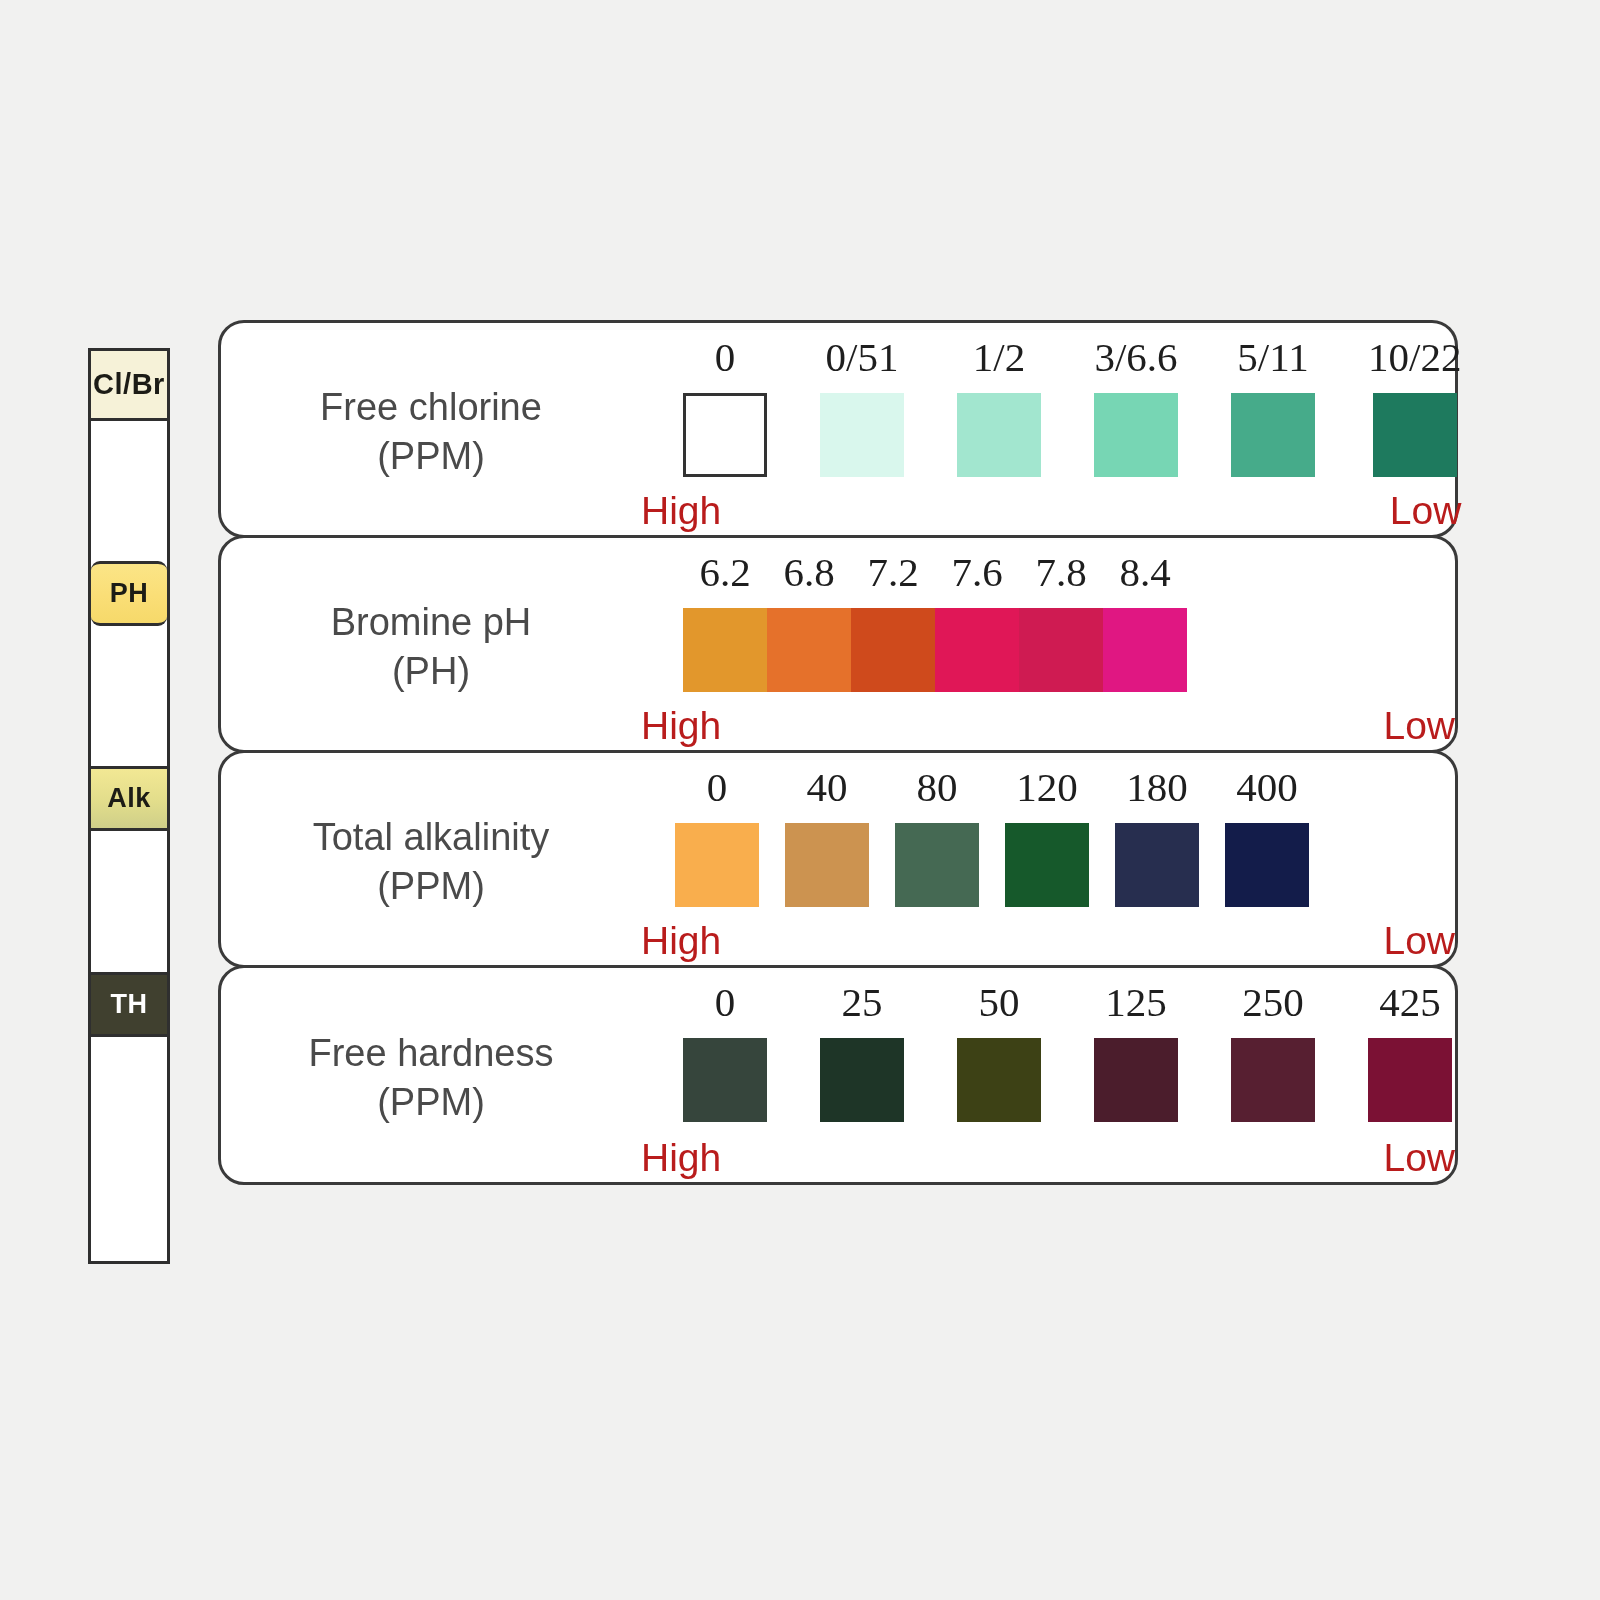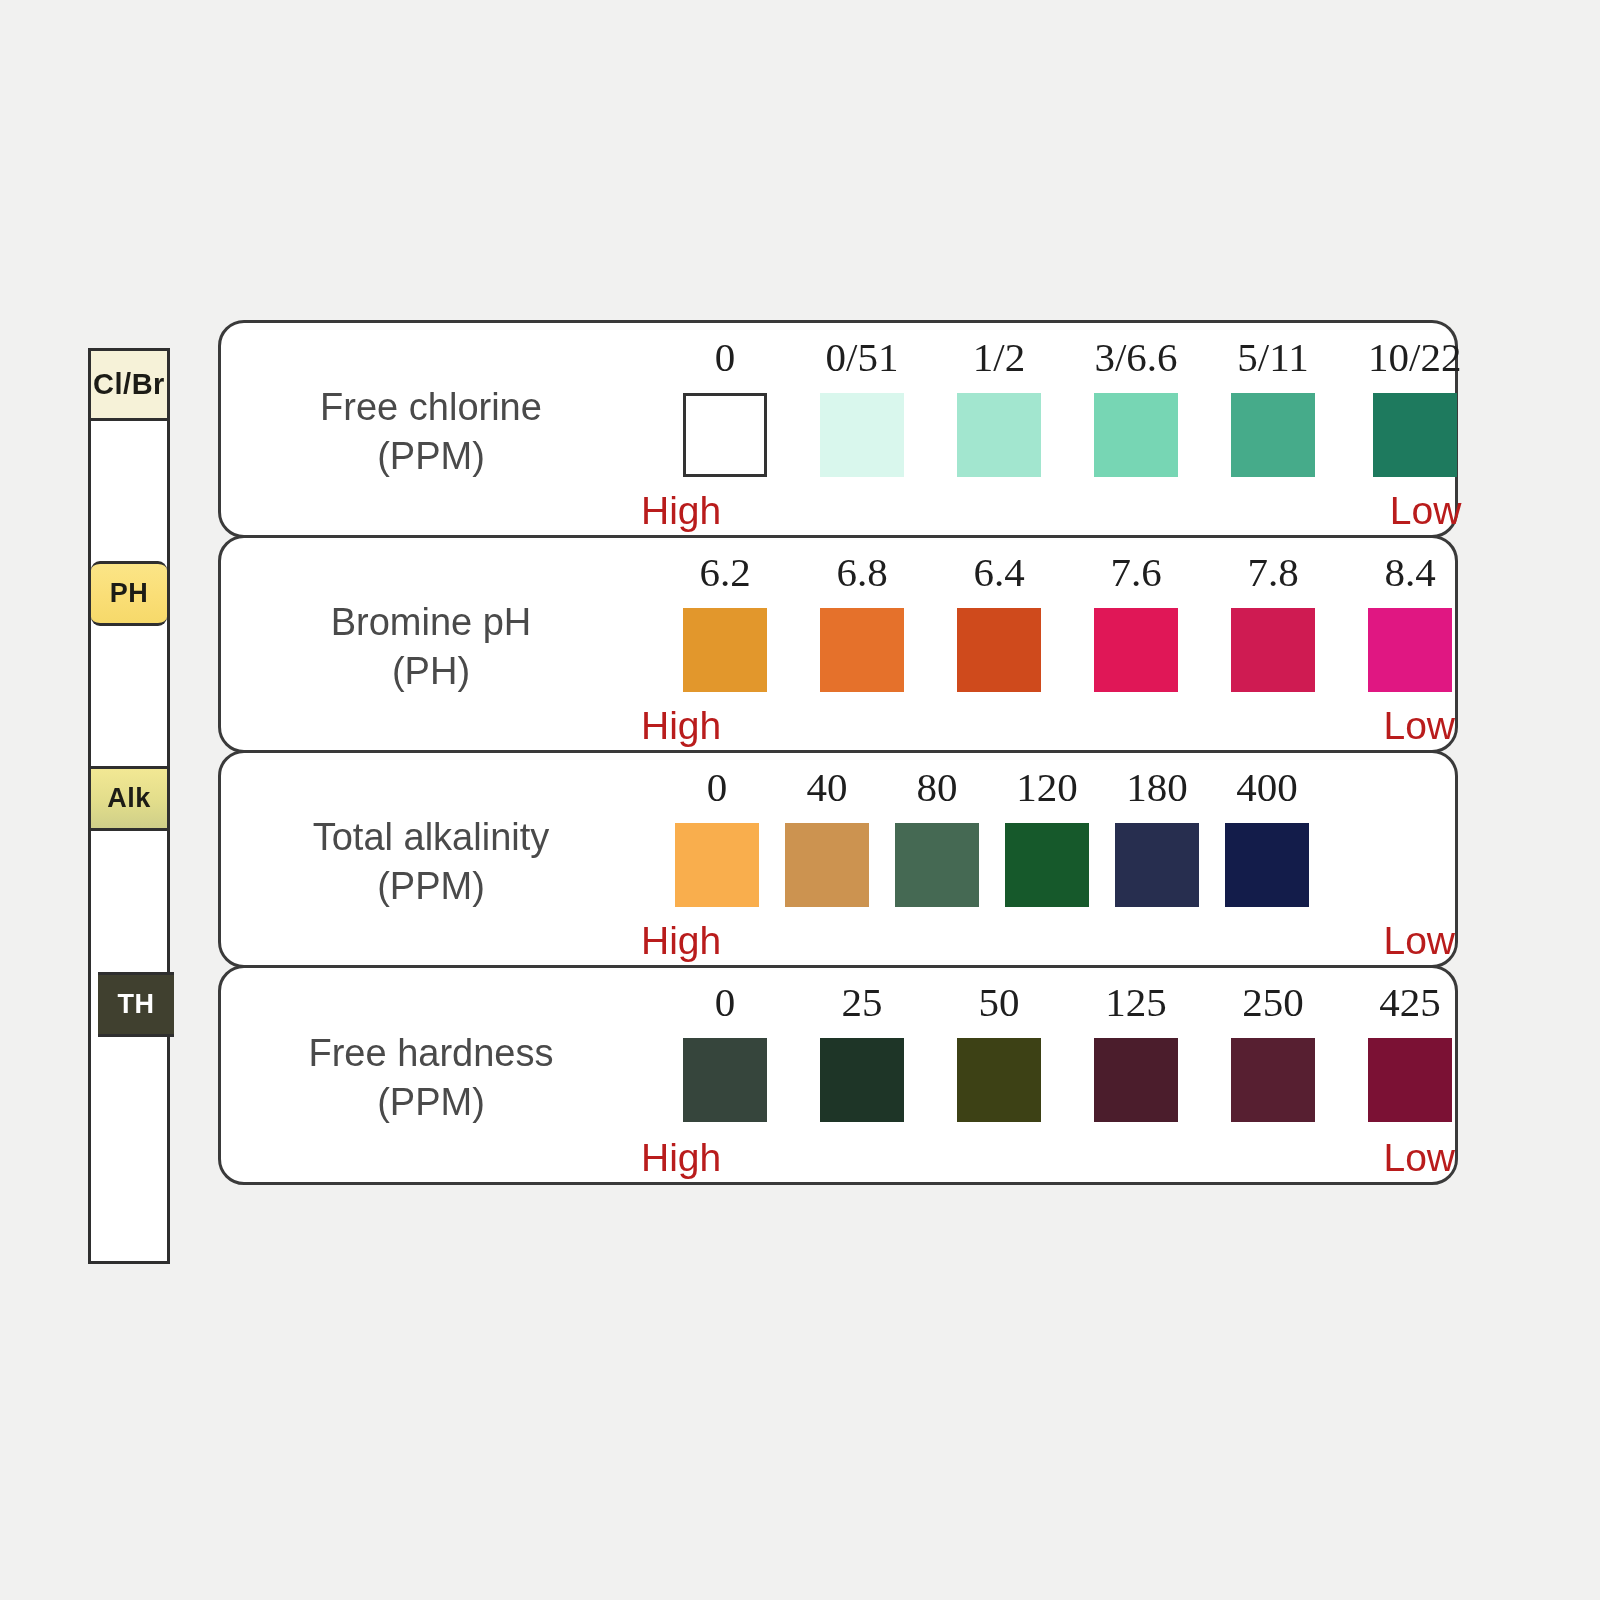--- a/index.html
+++ b/index.html
@@ -57,21 +57,20 @@
     border-radius: 9px;
   }
   .pad-alk {
     background: linear-gradient(180deg, #f2e894 0%, #e2dd8b 55%, #cfcf89 100%);
     height: 65px;
   }
   .pad-th {
     background: #40402f;
     color: #ffffff;
     height: 65px;
-    margin-left: 7px;
   }
 
   
   #chart {
     position: absolute;
     left: 218px;
     top: 320px;
     width: 1240px;
   }
   .card {
@@ -215,31 +214,31 @@
       </div>
     </div>
   </div>
 
   <div class="card card-h2">
     <div class="row-label">
       <span>Bromine pH</span>
       <span class="unit">(PH)</span>
     </div>
     <div class="swatch-area">
-      <div class="swatch-row" style="gap: 53px; padding-left: 42px;">
+      <div class="swatch-row" style="padding-left: 42px;">
           <div class="swatch-cell">
             <div class="swatch-num">6.2</div>
             <div class="swatch-box" style="background: rgb(226, 151, 44);"></div>
           </div>
           <div class="swatch-cell">
             <div class="swatch-num">6.8</div>
             <div class="swatch-box" style="background: rgb(229, 113, 43);"></div>
           </div>
           <div class="swatch-cell">
-            <div class="swatch-num">6.4</div>
+            <div class="swatch-num">7.2</div>
             <div class="swatch-box" style="background: rgb(207, 74, 28);"></div>
           </div>
           <div class="swatch-cell">
             <div class="swatch-num">7.6</div>
             <div class="swatch-box" style="background: rgb(224, 23, 87);"></div>
           </div>
           <div class="swatch-cell">
             <div class="swatch-num">7.8</div>
             <div class="swatch-box" style="background: rgb(207, 27, 82);"></div>
           </div>

